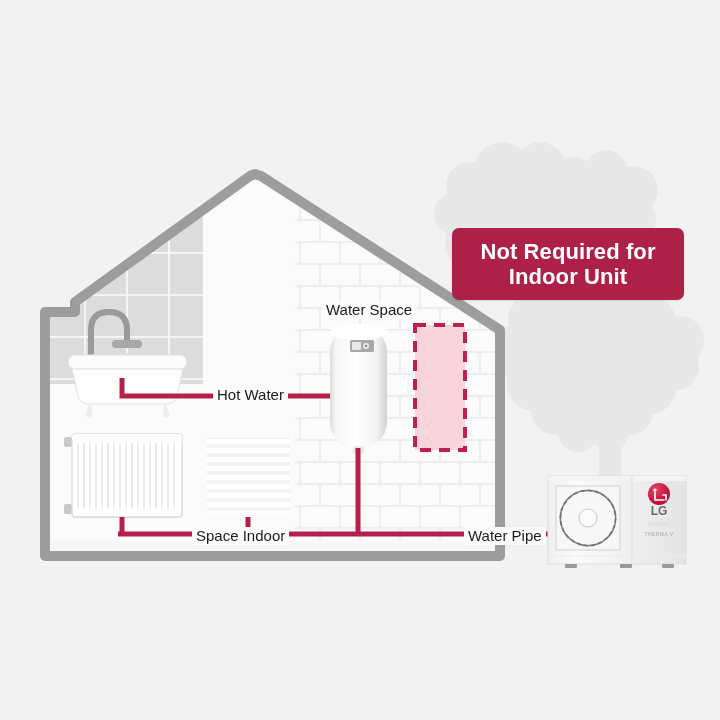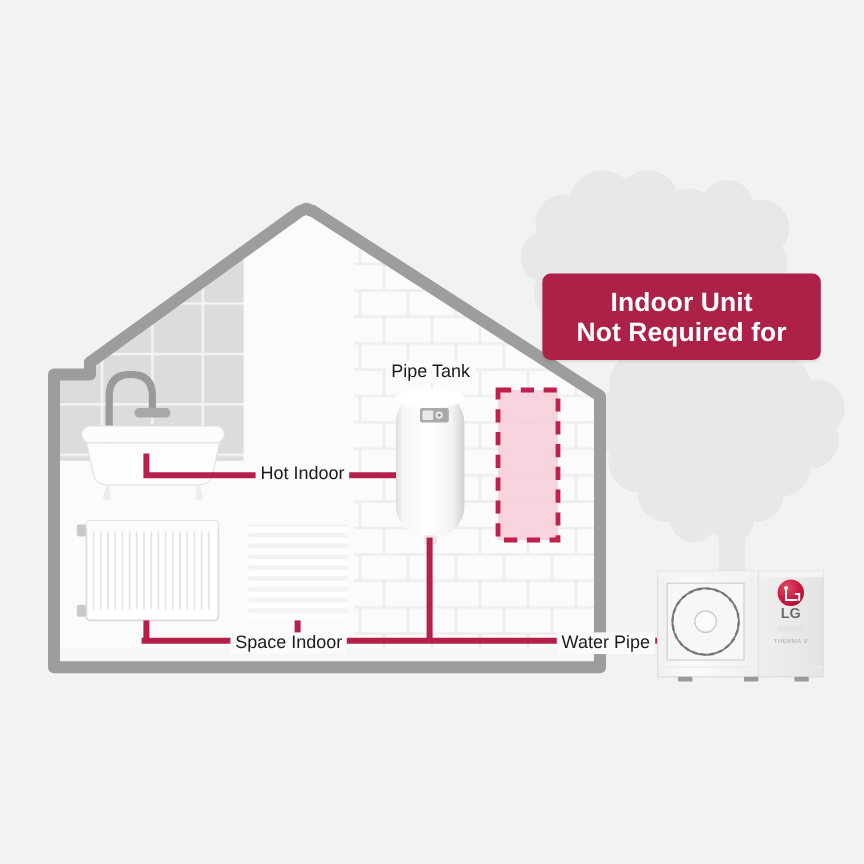--- a/index.html
+++ b/index.html
@@ -349,28 +349,28 @@
         <circle cx="655" cy="490" r="1.6" fill="#ffffff"></circle>
         <path d="M655,492 L655,500 L664,500" fill="none" stroke="#ffffff" stroke-width="1.6" stroke-linecap="round"></path>
         <path d="M663,495 L666,495 L666,500" fill="none" stroke="#ffffff" stroke-width="1.6" stroke-linecap="round"></path>
       </g>
       <text x="659" y="515" text-anchor="middle" font-family="Liberation Sans, sans-serif" font-size="12" font-weight="bold" fill="#6b6b6b">LG</text>
       <rect x="648" y="522" width="22" height="4" rx="1" fill="#e3e3e3"></rect>
       <text x="659" y="536" text-anchor="middle" font-family="Liberation Sans, sans-serif" font-size="5" letter-spacing="0.4" fill="#a8a8a8">THERMA V</text>
     </g>
   </svg>
 
-  <div class="lbl" id="lbl-hot-water">Hot Indoor</div>
-
-  <div class="lbl" id="lbl-water-tank">Pipe Tank</div>
+  <div class="lbl" id="lbl-hot-water">Hot Water</div>
+
+  <div class="lbl" id="lbl-water-tank">Water Space</div>
 
   <div class="lbl" id="lbl-space-heating">Space Indoor</div>
 
   <div class="lbl" id="lbl-water-pipe">Water Pipe</div>
 
   <div id="badge">
     <div class="badge-text">
+      <div>Not Required for</div>
       <div>Indoor Unit</div>
-      <div>Not Required for</div>
     </div>
   </div>
 
 </div>
 
 </body></html>

